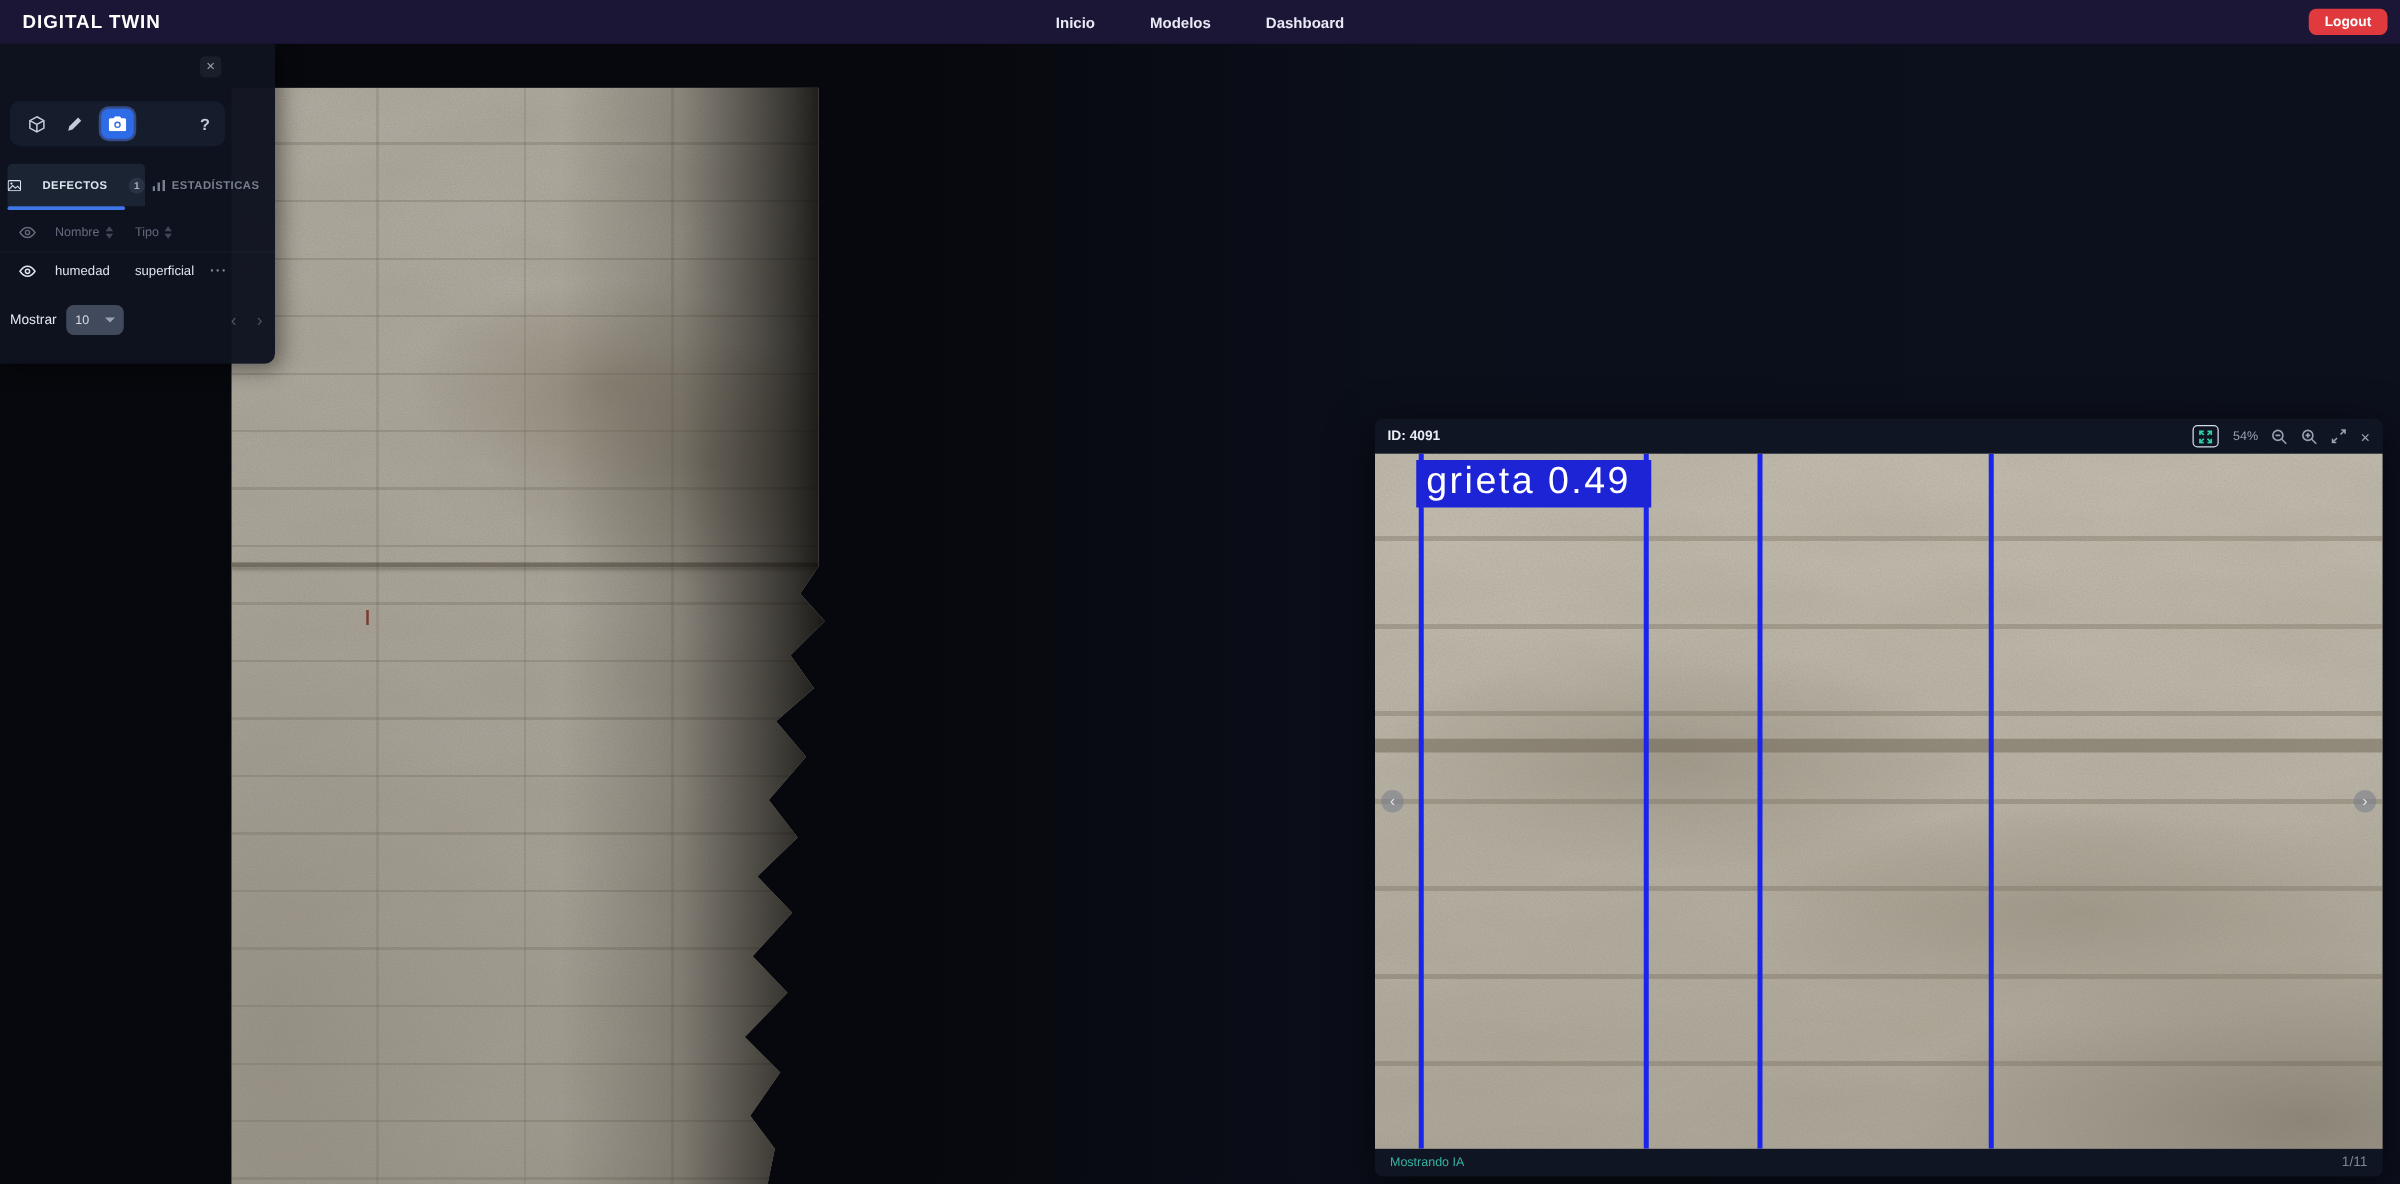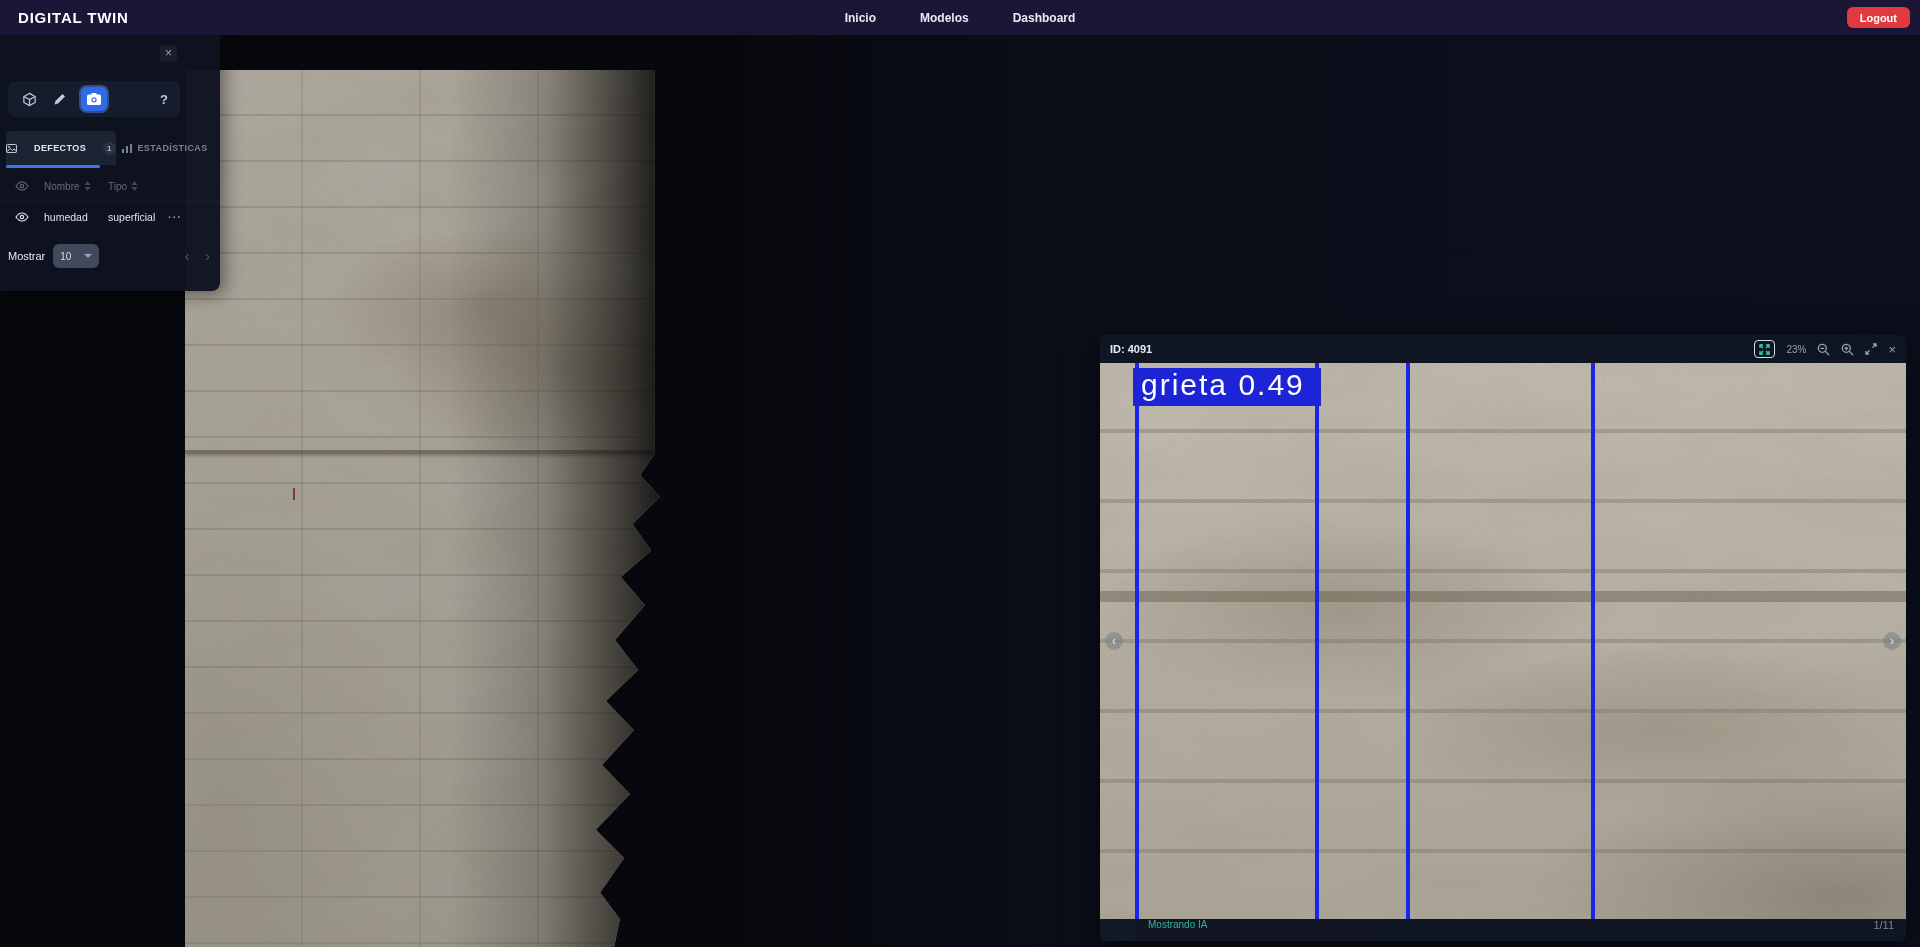--- a/index.html
+++ b/index.html
@@ -121,23 +121,23 @@
   .mortar { position:absolute; left:0; right:0; top:41%; height:11px;
     background:rgba(96,86,70,.42); box-shadow:0 14px 0 -6px rgba(96,86,70,.3); }
   .crack { position:absolute; top:0; bottom:0; width:4px; background:#1b24ea; }
   .annot { position:absolute; left:33px; top:5px; background:#1d24d6; color:#fff;
     font-size:30px; letter-spacing:2px; padding:0 16px 4px 8px; line-height:34px; }
   .car-btn { position:absolute; top:269px; width:18px; height:18px;
     border-radius:50%; border:none; background:rgba(120,126,140,.55);
     color:#e6e9ef; font-size:12px; line-height:16px; cursor:pointer; z-index:5; }
   .car-prev { left:5px; }
   .car-next { right:5px; }
-  .modal-foot { height:22px; display:flex; align-items:flex-start;
+  .modal-foot { height:22px; display:flex; align-items:center;
     justify-content:space-between; padding:0 12px; background:#0f1522;
-    border-radius:0 0 6px 6px;margin-left:36px; }
+    border-radius:0 0 6px 6px; }
   .status-txt { font-size:10px; color:#35b3a4; }
   .page-ind { font-size:11px; color:#7c8496; }
   svg { display:block; }
 </style>
 </head>
 <body>
 
 <div class="navbar">
   <div class="brand">DIGITAL TWIN</div>
   <div class="nav-links">
@@ -276,21 +276,21 @@
 <div class="modal">
   <div class="modal-head">
     <span class="modal-title">ID: 4091</span>
     <div class="modal-ctrls">
       <button class="fit-btn">
         <svg width="11" height="11" viewBox="0 0 11 11" fill="none" stroke="#2fd6a5" stroke-width="1.4">
           <path d="M1 4V1h3M7 1h3v3M10 7v3H7M4 10H1V7"></path>
             <path d="M1 1l3 3M10 1 7 4M10 10 7 7M1 10l3-3"></path>
         </svg>
       </button>
-      <span class="zoom-label">23%</span>
+      <span class="zoom-label">54%</span>
       <button class="ic-btn">
         <svg width="13" height="13" viewBox="0 0 13 13" fill="none" stroke="currentColor" stroke-width="1.3">
           <circle cx="5.3" cy="5.3" r="4"></circle>
             <path d="M8.4 8.4 12 12M3.4 5.3h3.8"></path>
         </svg>
       </button>
       <button class="ic-btn">
         <svg width="13" height="13" viewBox="0 0 13 13" fill="none" stroke="currentColor" stroke-width="1.3">
           <circle cx="5.3" cy="5.3" r="4"></circle>
             <path d="M8.4 8.4 12 12M3.4 5.3h3.8M5.3 3.4v3.8"></path>

